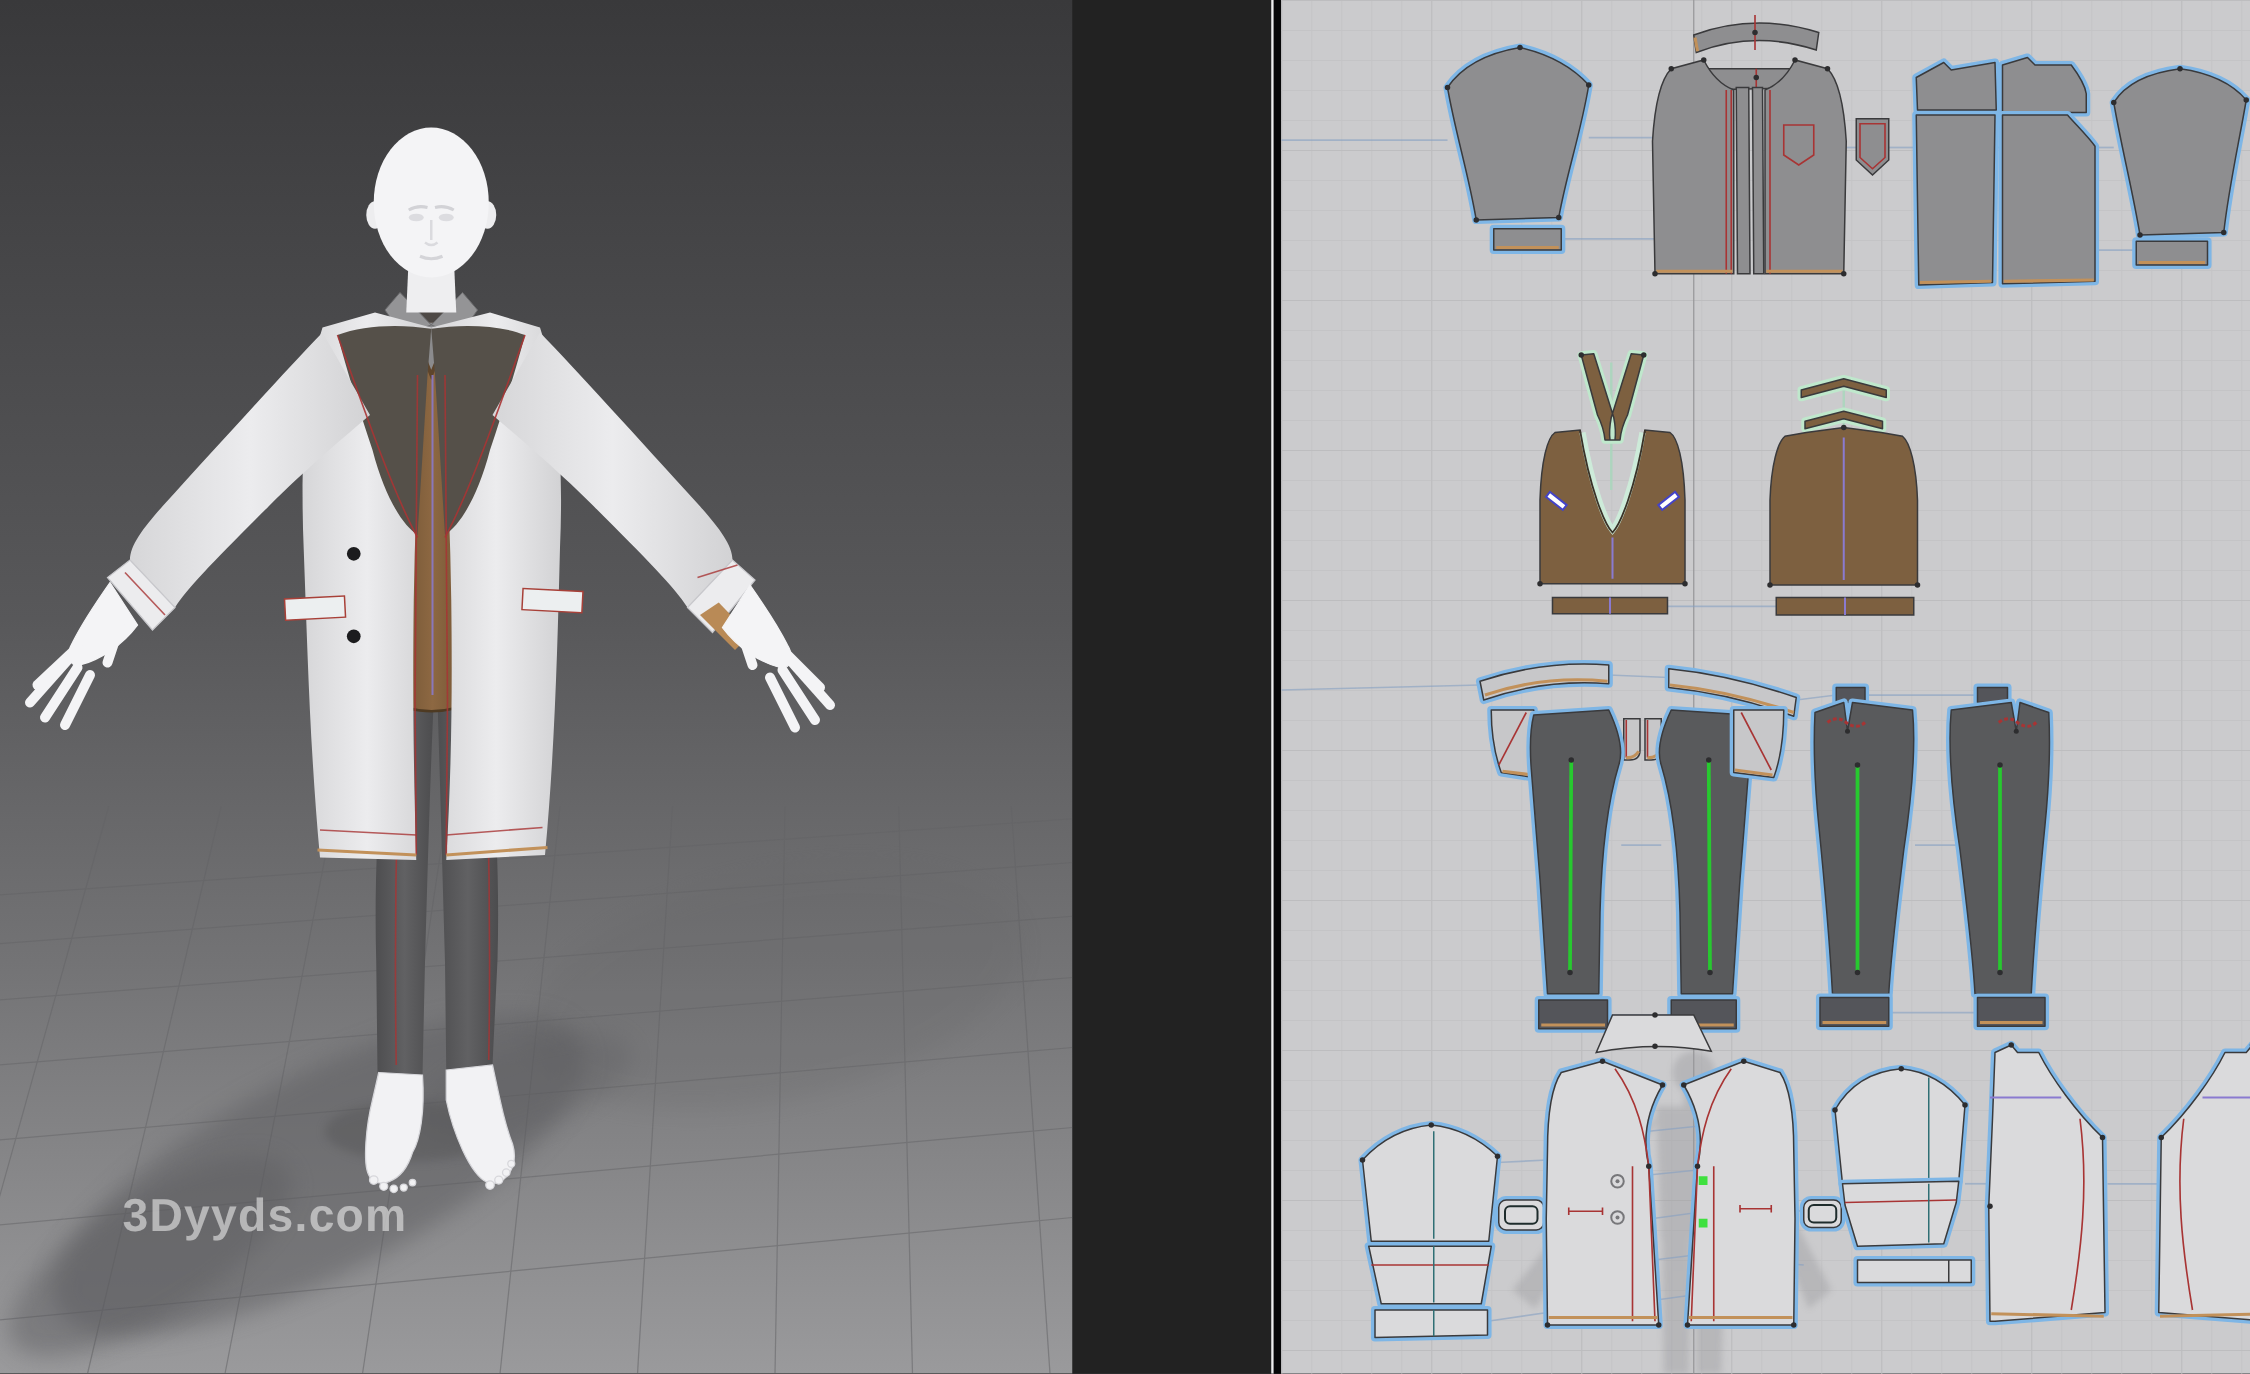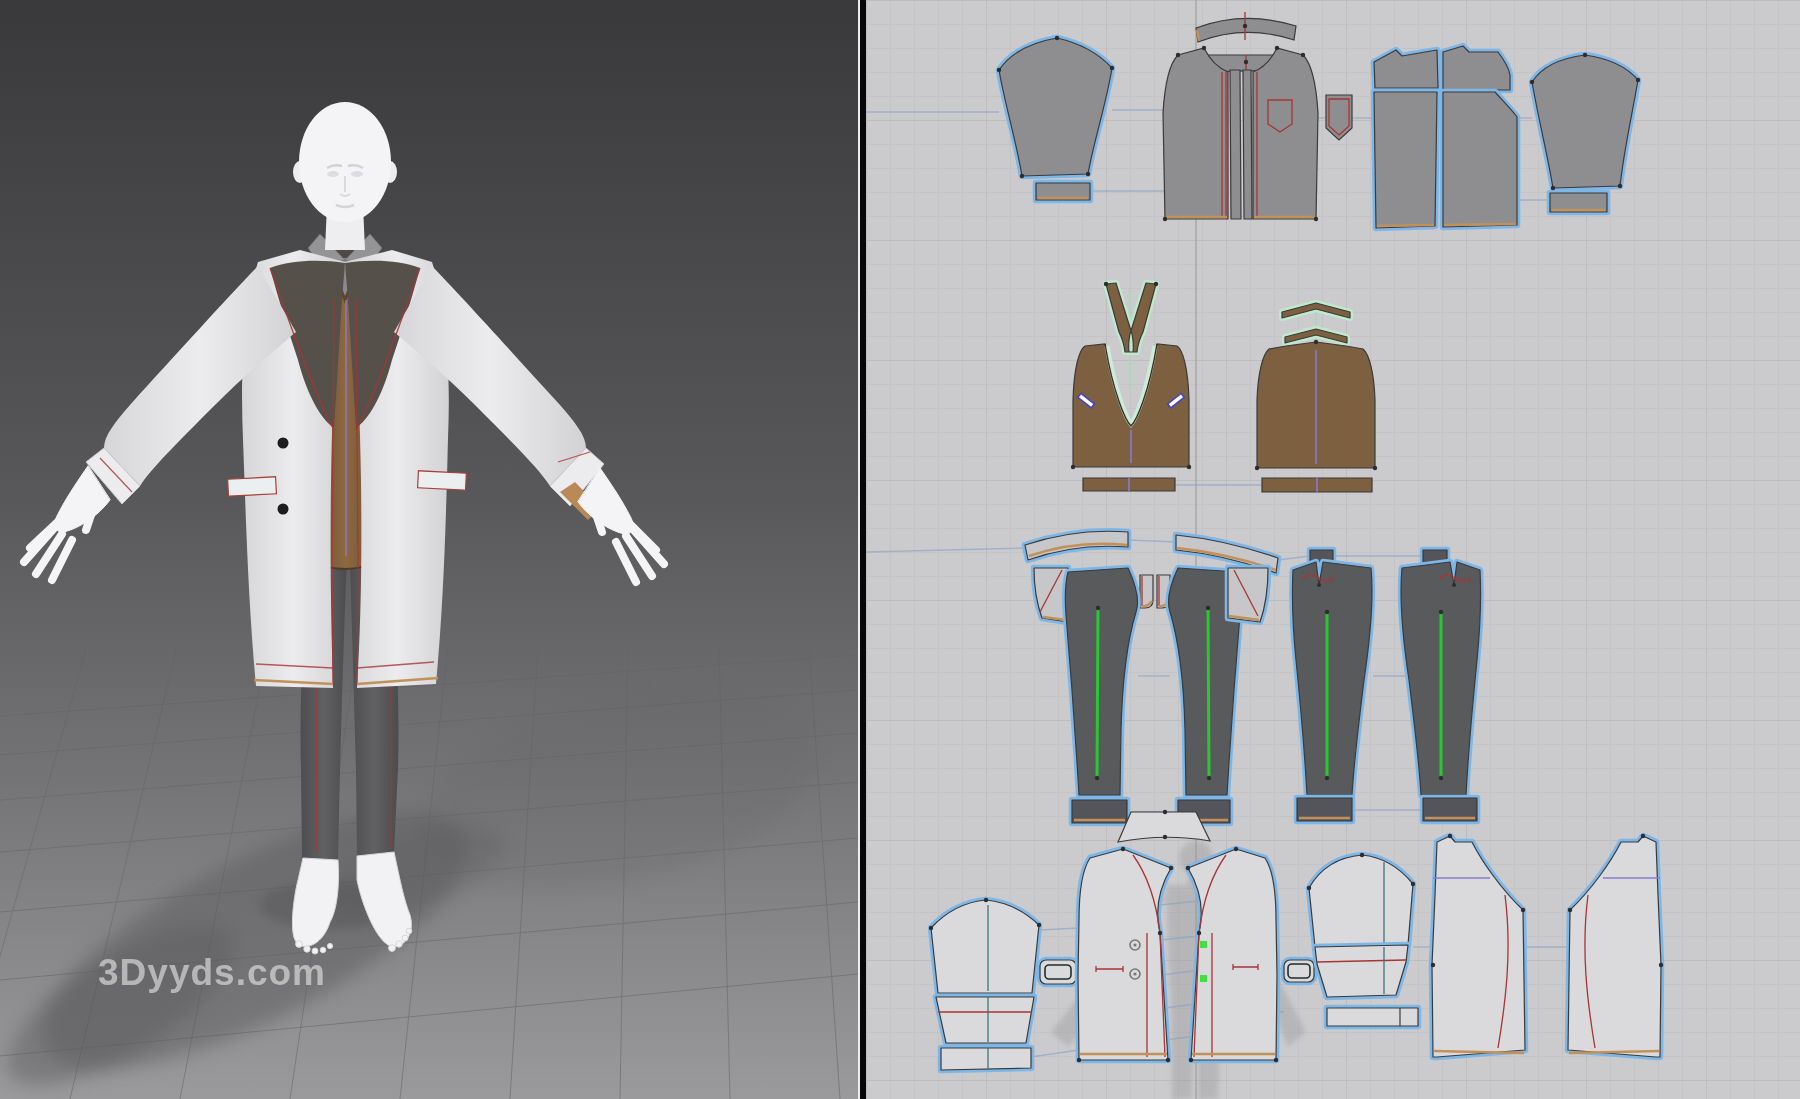--- a/index.html
+++ b/index.html
@@ -1,17 +1,17 @@
 <!DOCTYPE html>
 <html><head>
 <meta charset="utf-8">
 <style>
   html,body{margin:0;padding:0;background:#222;font-family:"Liberation Sans",sans-serif;}
   .stage{position:relative;width:1800px;height:1099px;overflow:hidden;display:flex;}
-  .vp3d{position:relative;width:858px;height:1099px;flex:none;}
+  .vp3d{position:relative;width:1017px;height:1099px;flex:none;}
   .divider-light{width:2px;height:1099px;background:#ededee;flex:none;}
   .divider{width:6px;height:1099px;background:#070708;flex:none;cursor:col-resize;}
   .vp2d{position:relative;width:934px;height:1099px;flex:none;
         background-color:#cbcbcd;
         background-image:
           linear-gradient(#bdbdbf 1px, transparent 1px),
           linear-gradient(90deg,#bdbdbf 1px, transparent 1px),
           linear-gradient(#c4c4c6 1px, transparent 1px),
           linear-gradient(90deg,#c4c4c6 1px, transparent 1px);
         background-size:120px 120px,120px 120px,24px 24px,24px 24px;}

